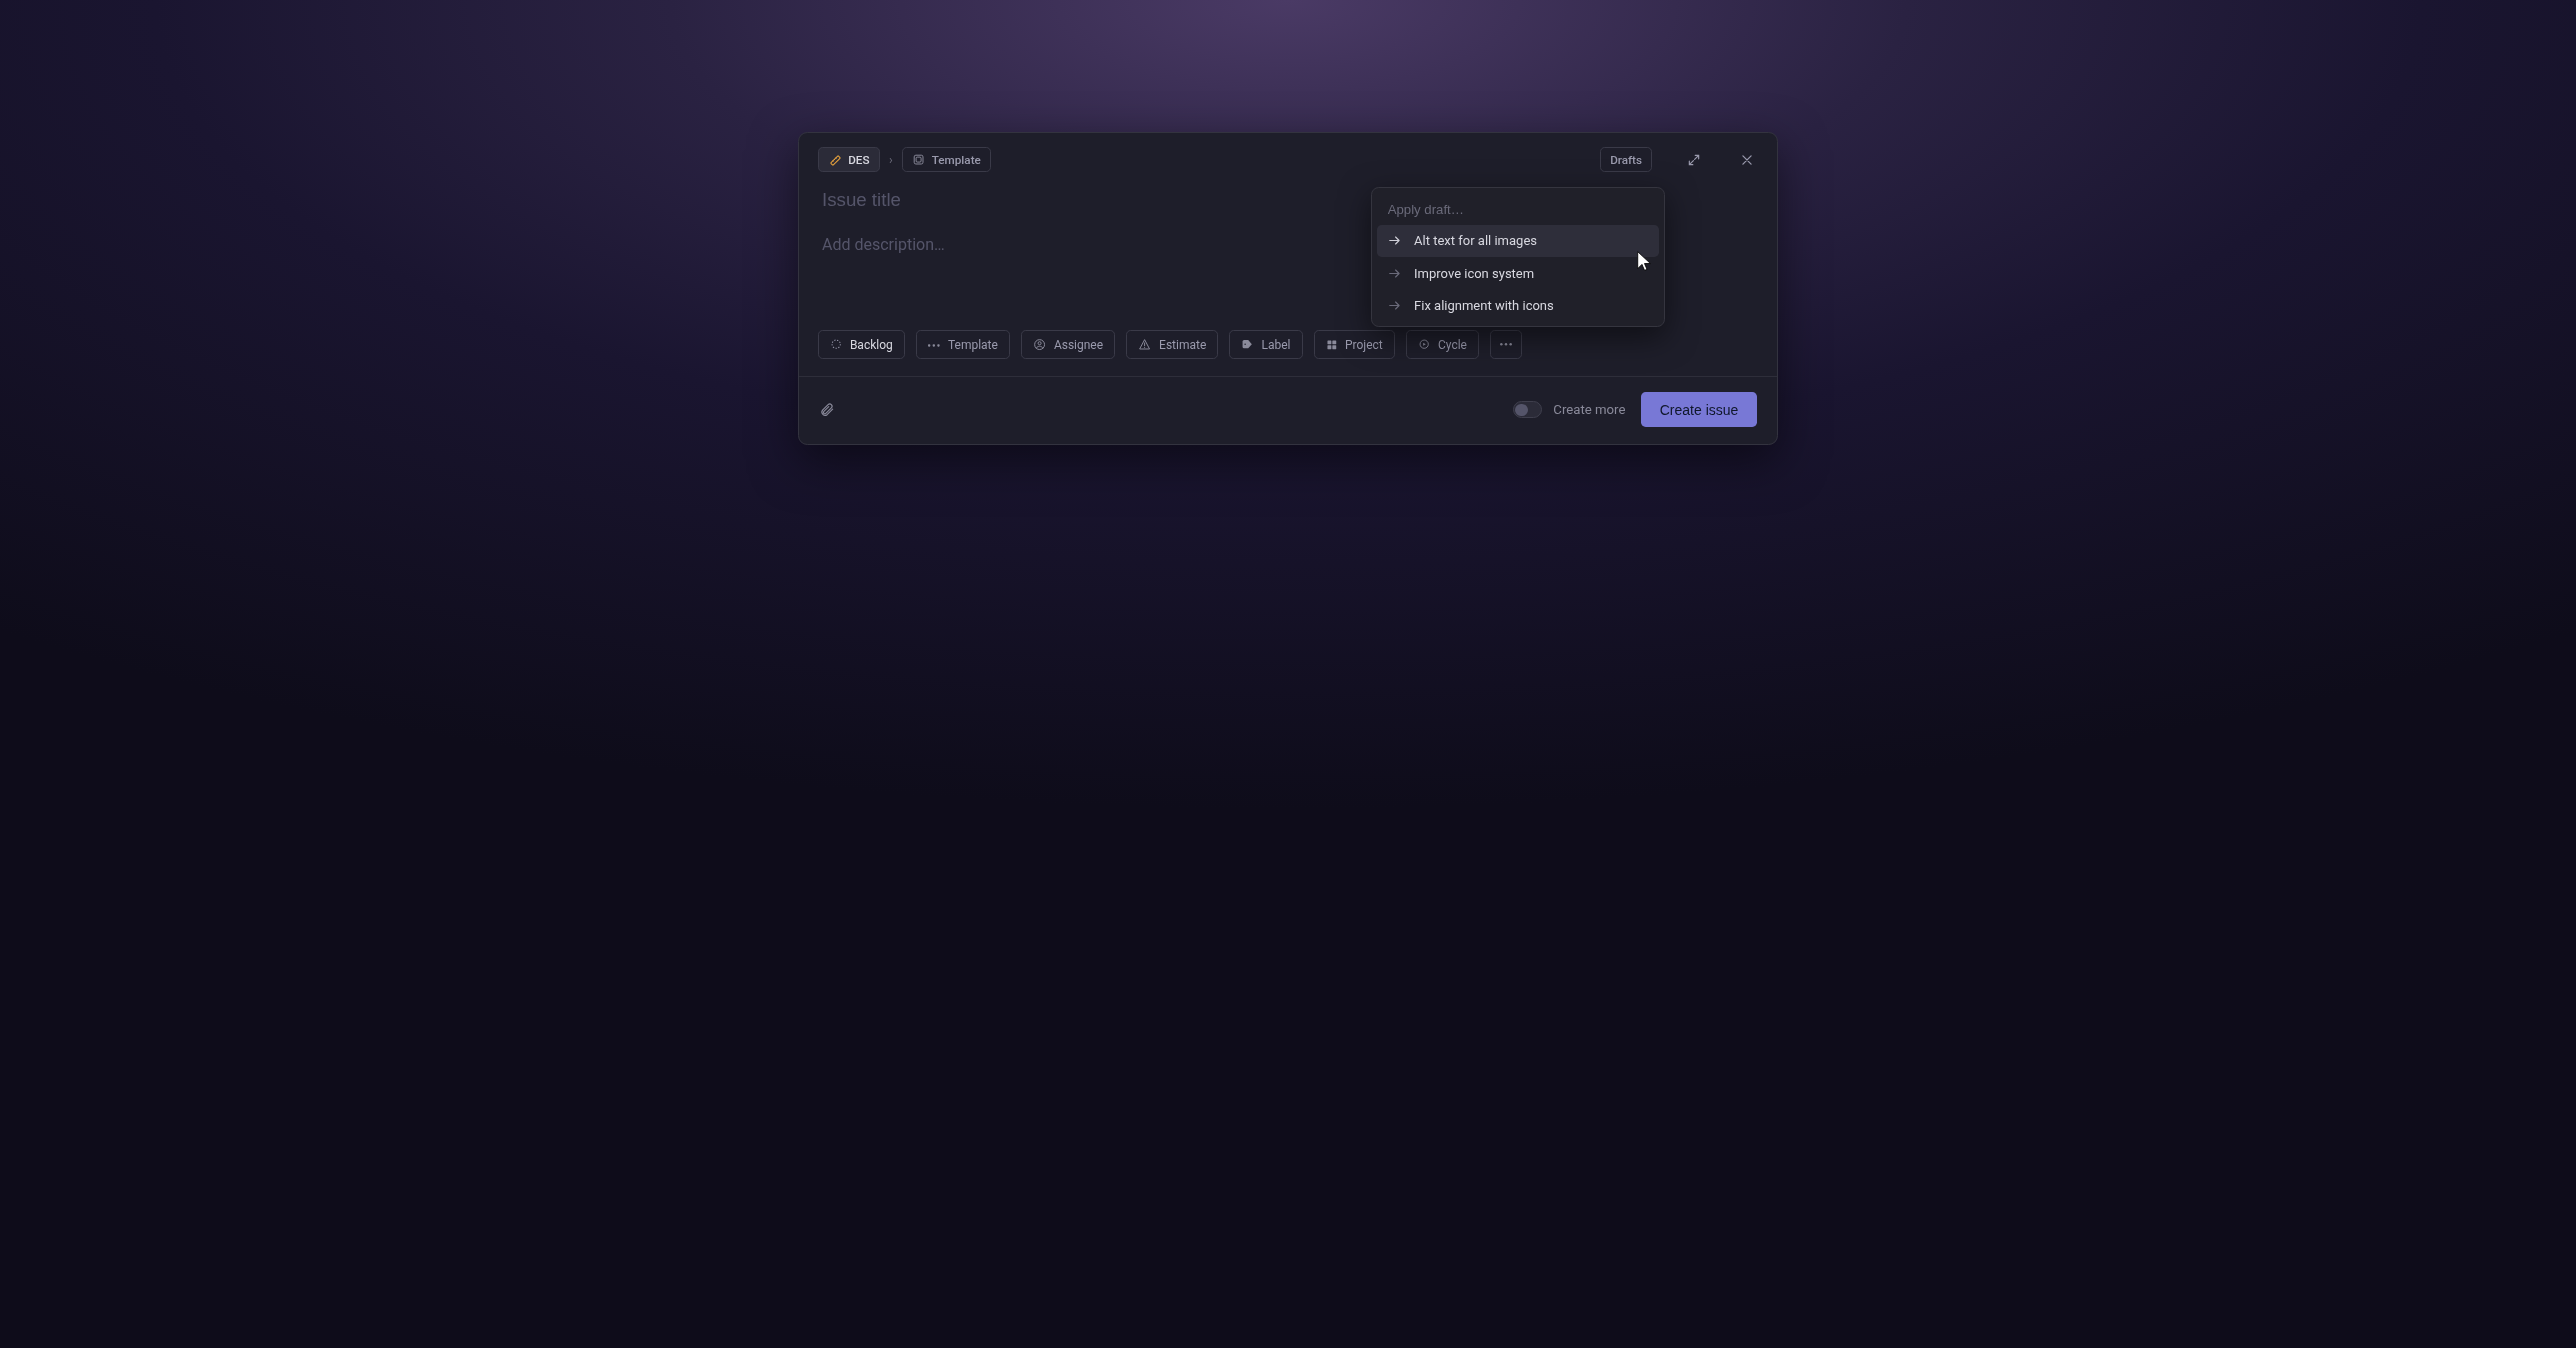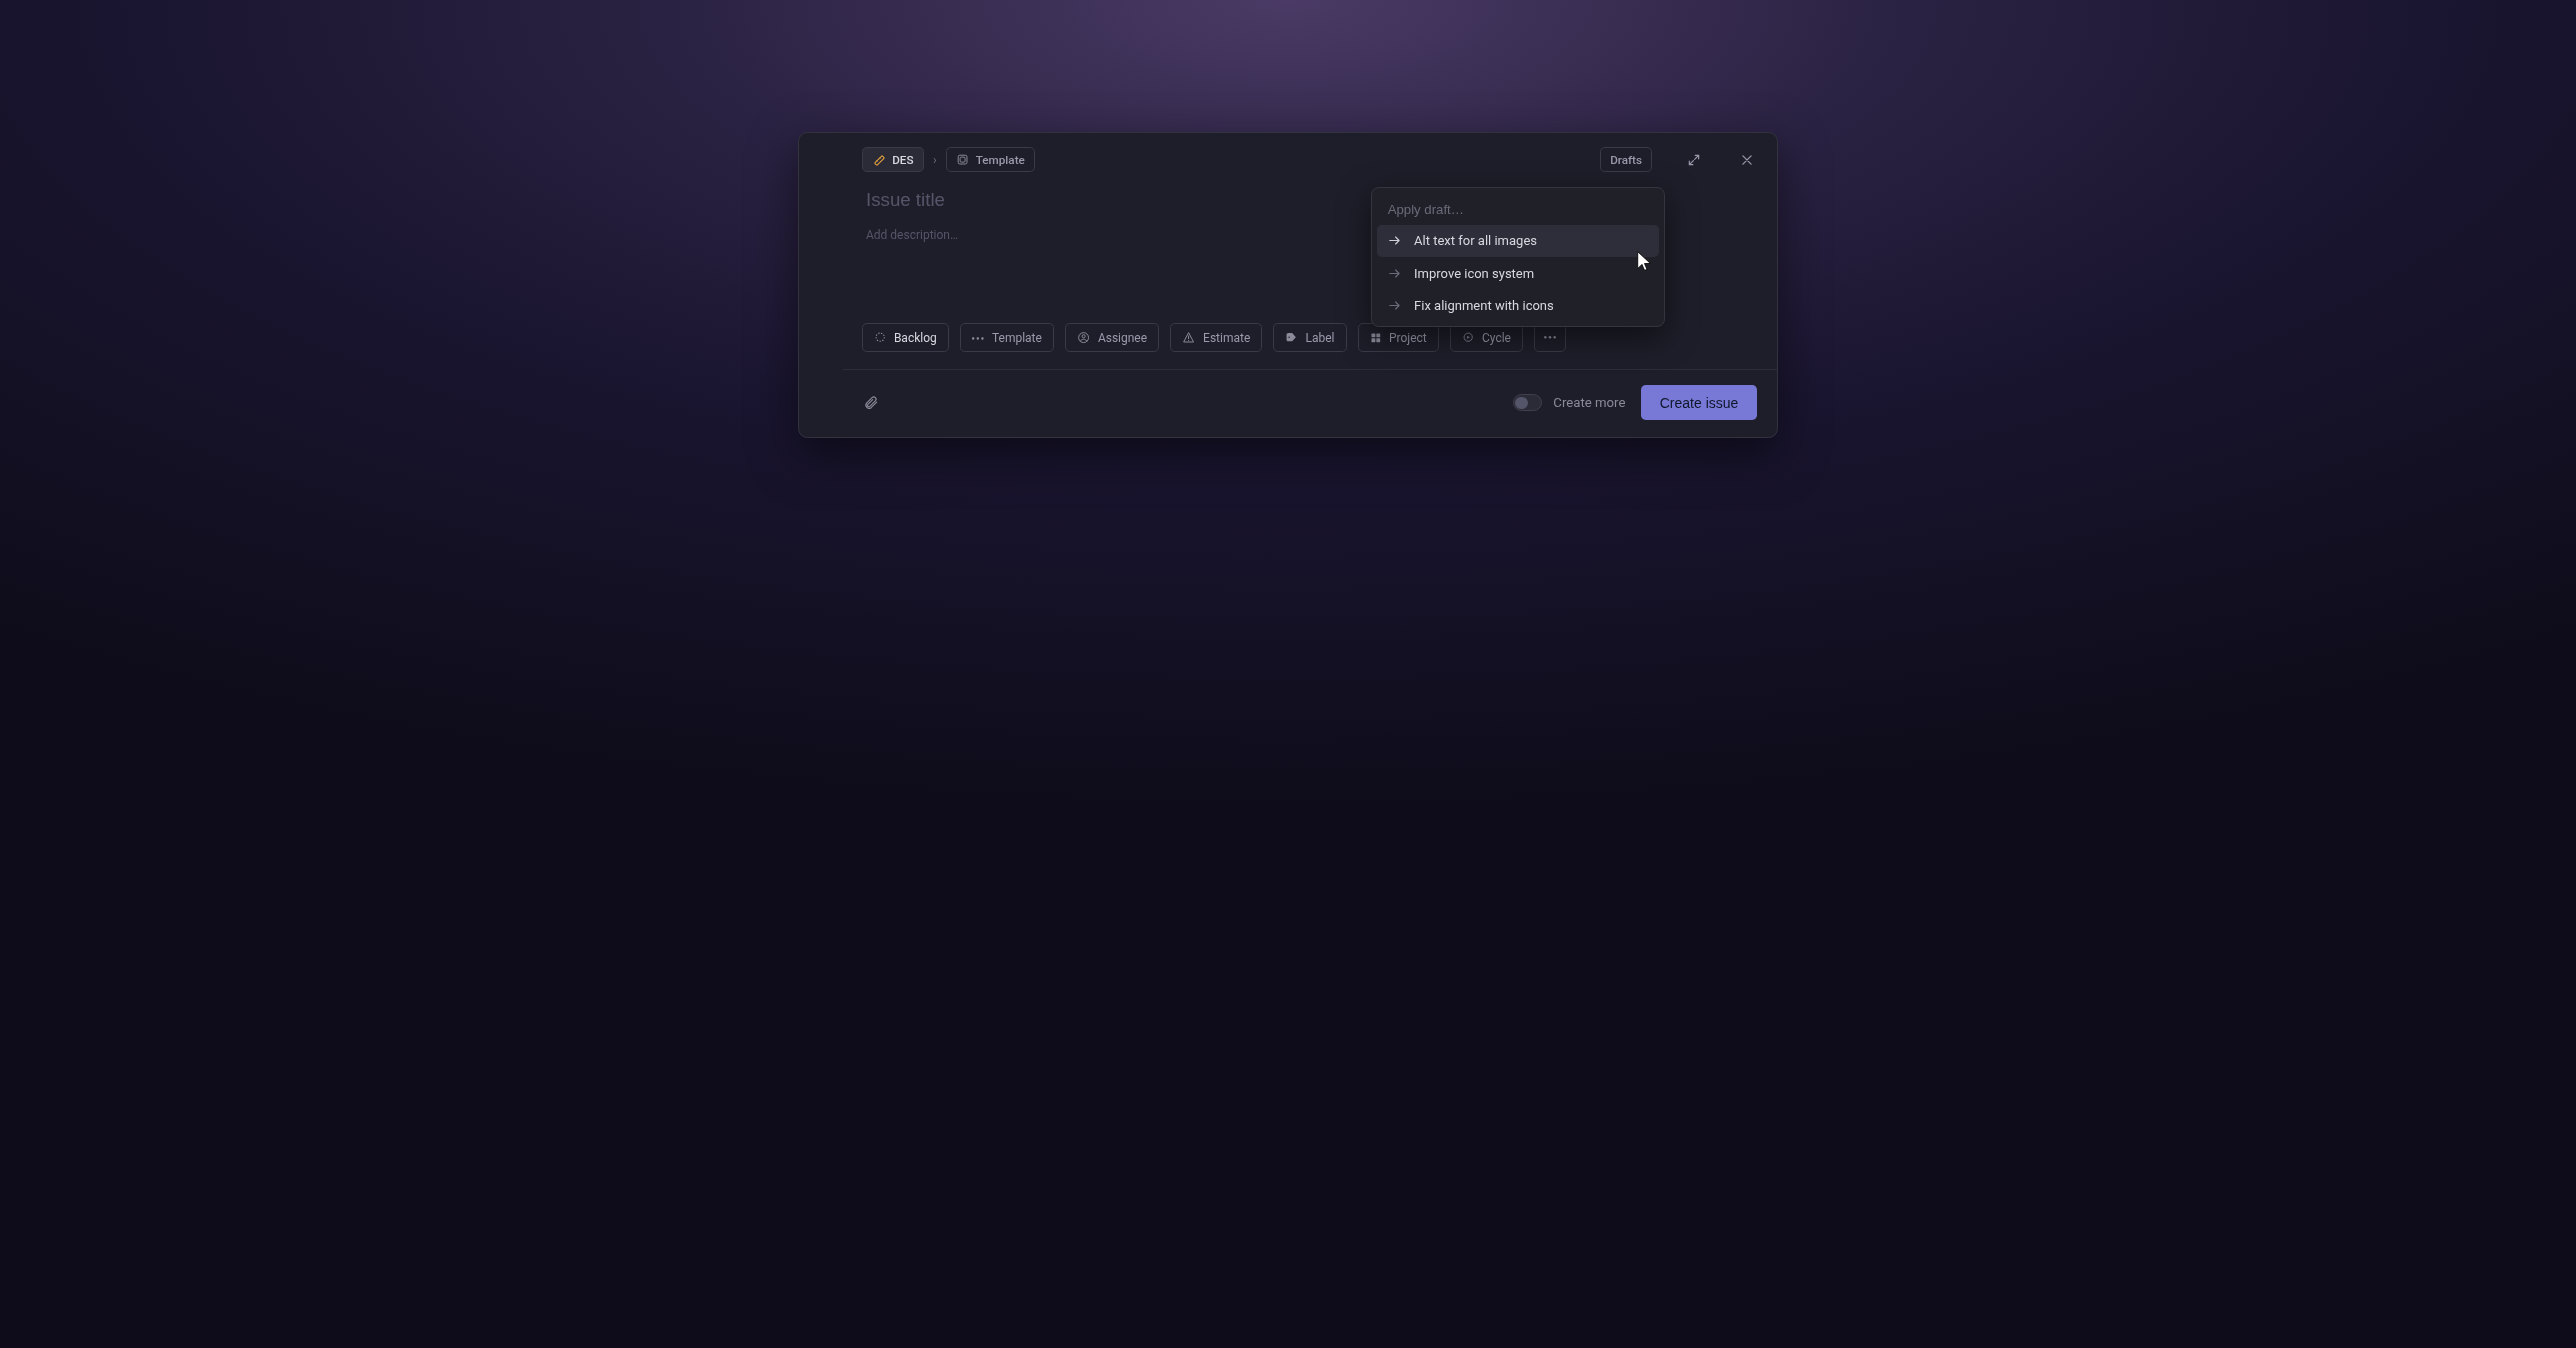--- a/index.html
+++ b/index.html
@@ -15,21 +15,20 @@
     overflow: hidden;
   }
 
   .modal {
     width: 980px;
     background: #1e1e2a;
     border: 0.8px solid #33333f;
     border-radius: 9.3px;
     box-shadow: 0 15.6px 47px rgba(0,0,0,0.5);
     position: relative;
-    padding-left: 44px;
   }
 
   
   .modal-header {
     display: flex;
     align-items: center;
     padding: 14px 18.7px 7.8px 18.7px;
   }
   .chip {
     display: inline-flex;
@@ -78,26 +77,26 @@
     background: transparent;
     border: none;
     outline: none;
     font-size: 18.7px;
     font-weight: 500;
     color: #d8d8e0;
   }
   .title-input::placeholder { color: #55556a; }
   .desc-input {
     width: 100%;
-    margin-top: 17px;
+    margin-top: 24px;
     background: transparent;
     border: none;
     outline: none;
     resize: none;
-    font-size: 12px;
+    font-size: 16px;
     color: #3b82f6;
     height: 70px;
     font-family: inherit;
   }
   .desc-input::placeholder { color: #55556a; }
 
   
   .props-row {
     display: flex;
     gap: 11px;

